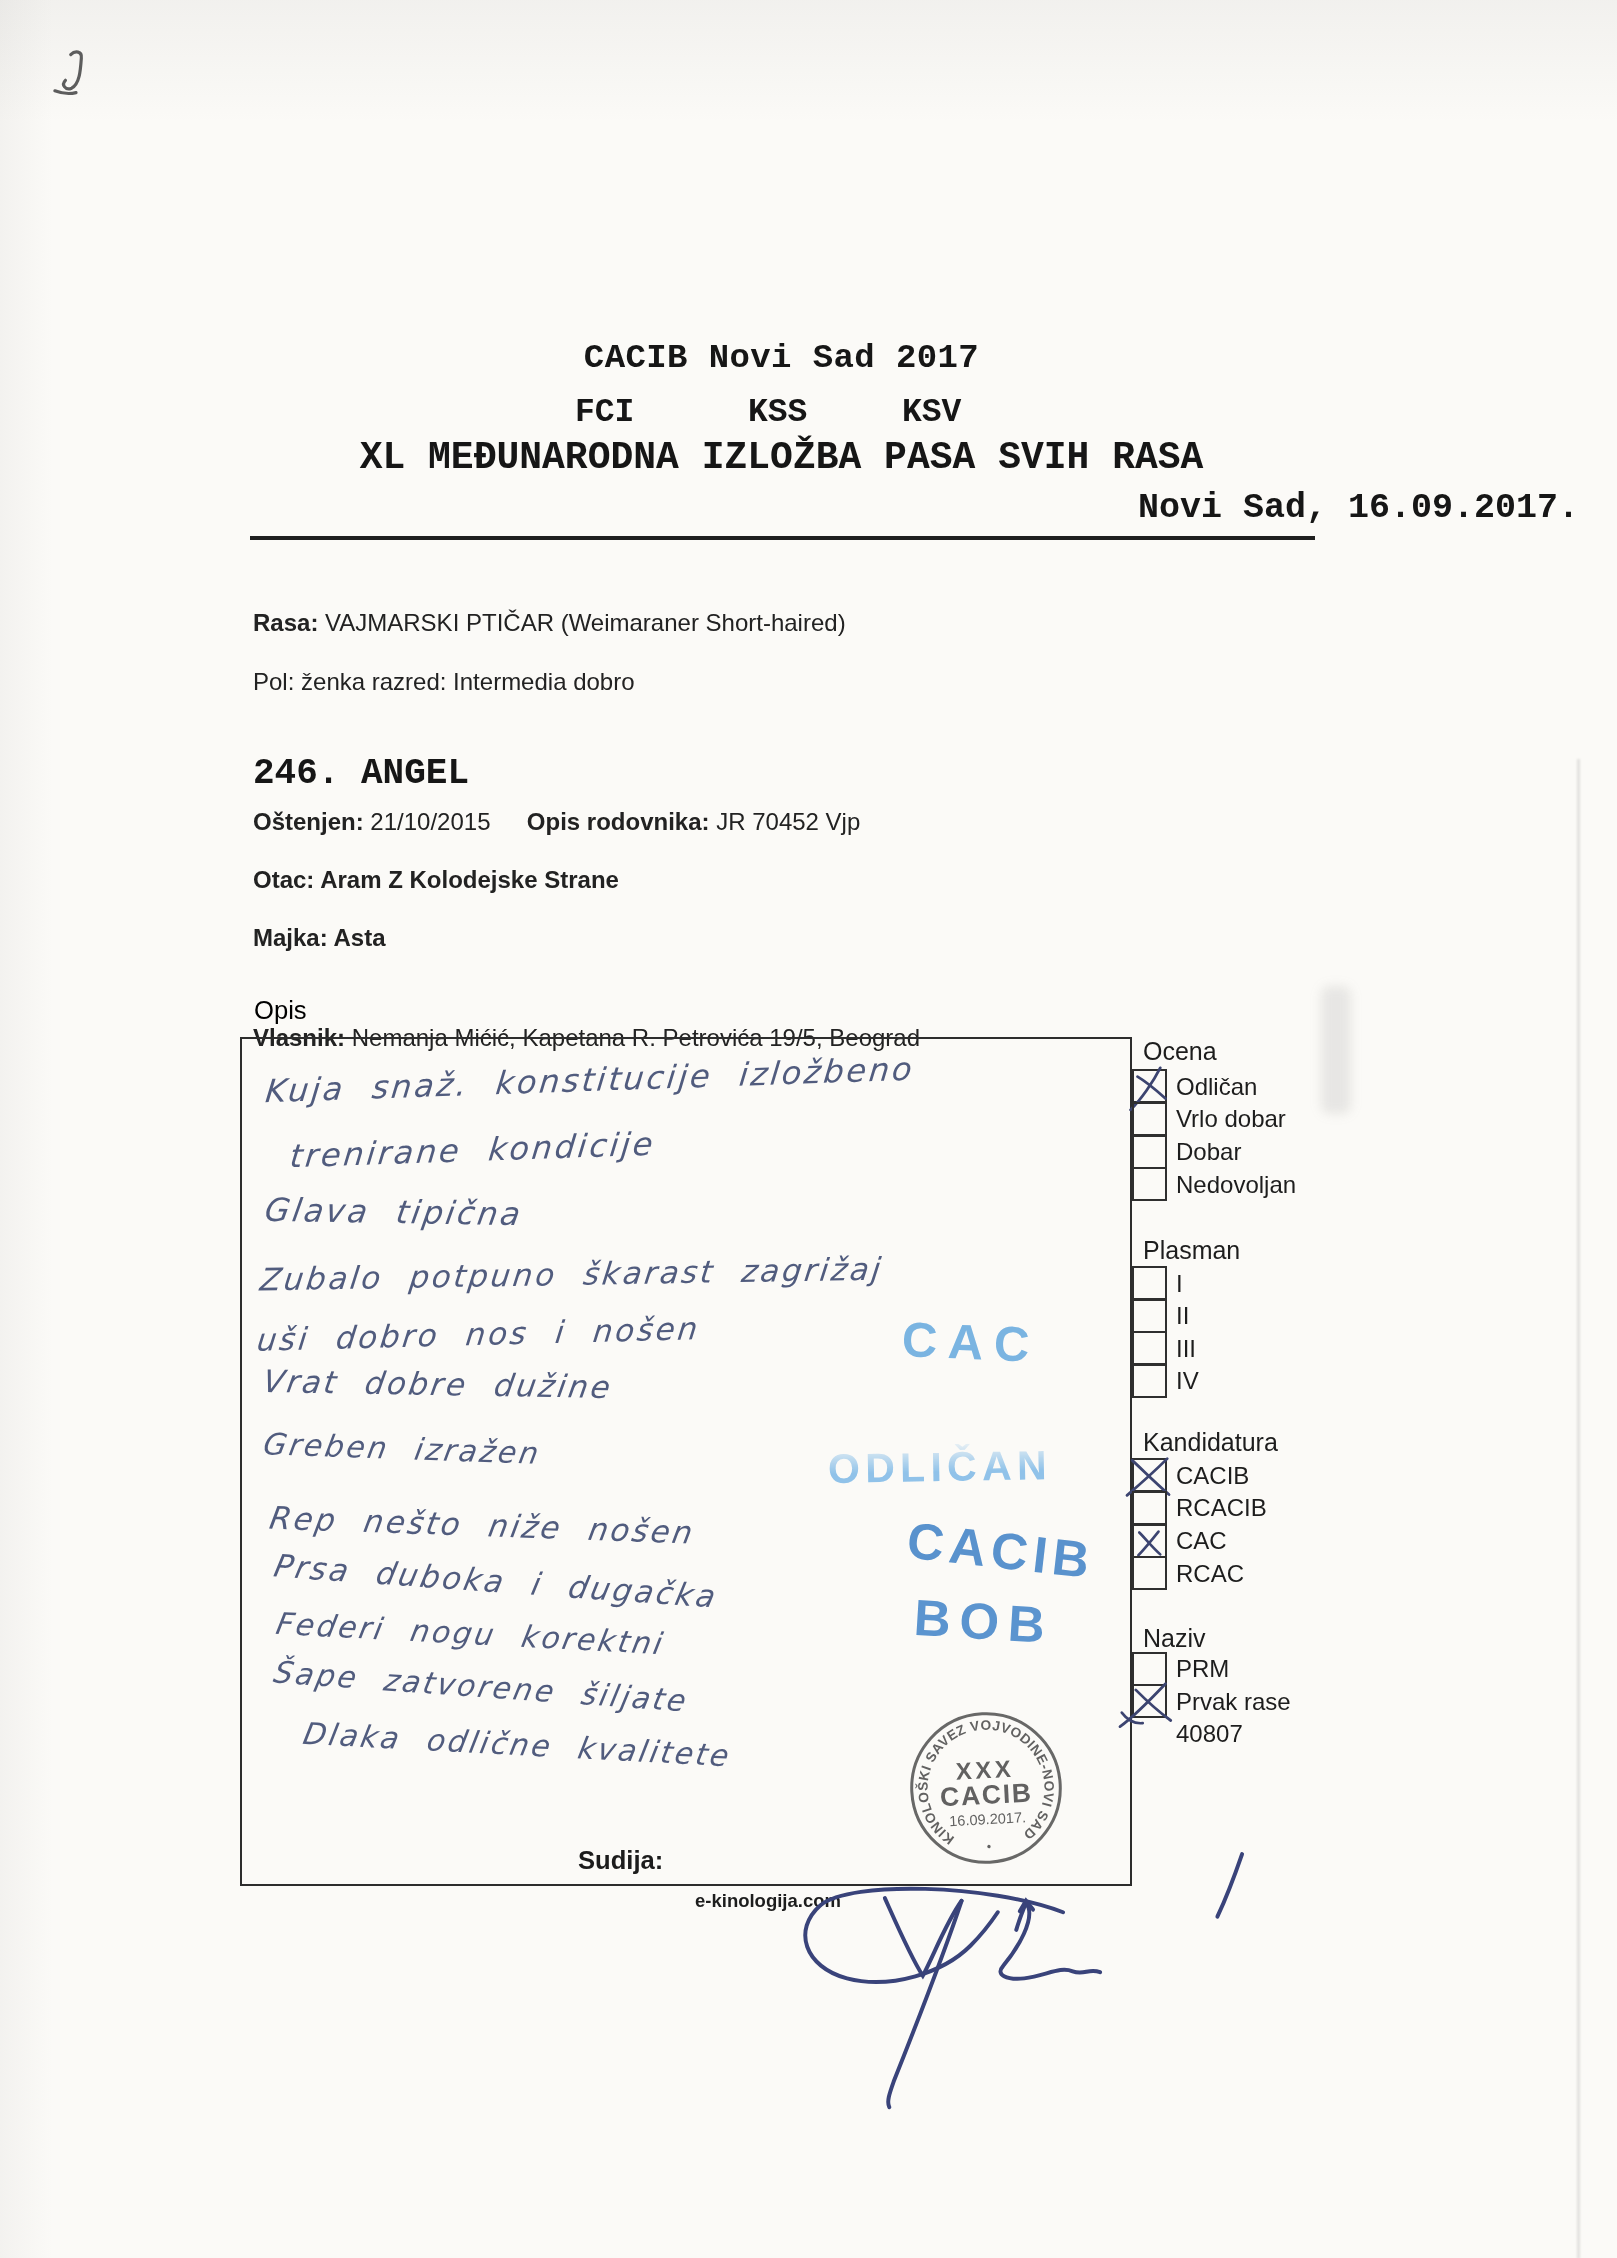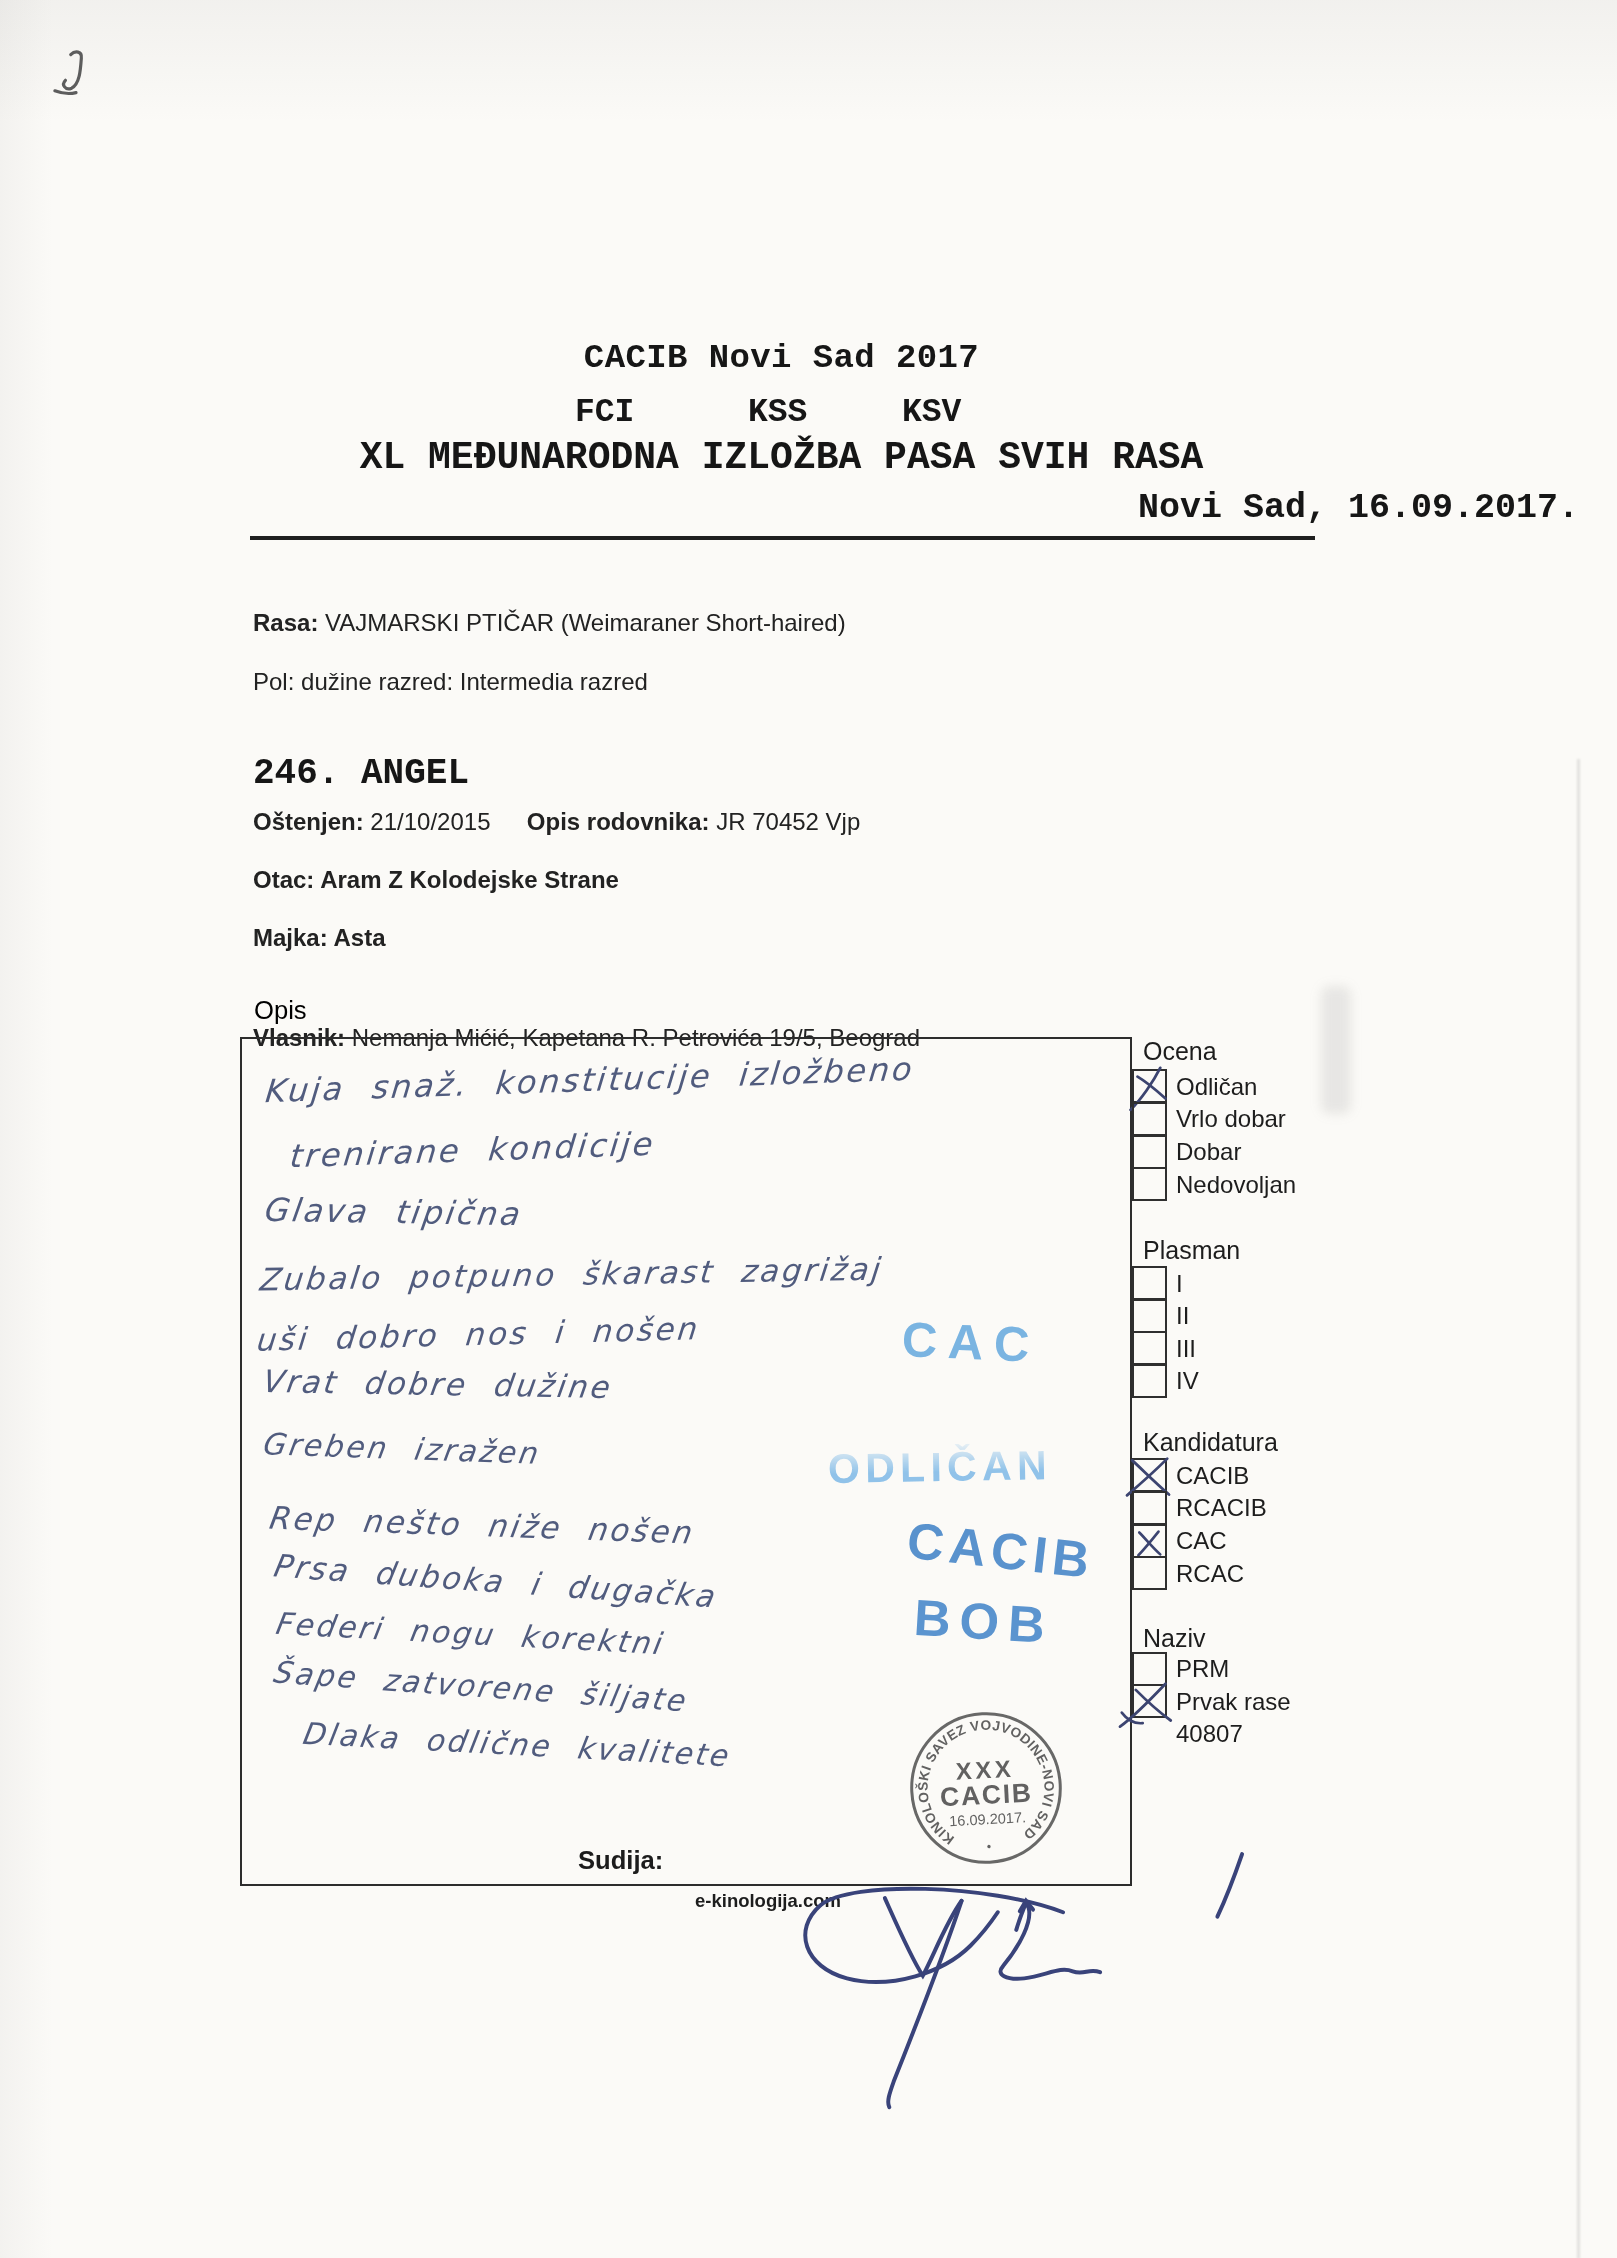--- a/index.html
+++ b/index.html
@@ -82,21 +82,21 @@
   <div class="abs serif" id="hdr-sub">XL MEĐUNARODNA IZLOŽBA PASA SVIH RASA</div>
   <div class="abs serif" id="hdr-date">Novi Sad, 16.09.2017.</div>
   <div class="abs" id="hdr-rule"></div>
 
   <div class="abs info" id="rasa">
     <span class="b">Rasa:</span>
     <span>VAJMARSKI PTIČAR (Weimaraner Short-haired)</span>
   </div>
   <div class="abs info" id="pol">
     <span>Pol:</span>
-    <span>dužine razred: Intermedia razred</span>
+    <span>ženka razred: Intermedia dobro</span>
   </div>
   <div class="abs serif" id="dogname">246. ANGEL</div>
   <div class="abs info" id="ostenjen">
     <span class="b">Oštenjen:</span>
     <span>21/10/2015</span>
     <span class="gap"></span>
     <span class="b">Opis rodovnika:</span>
     <span>JR 70452 Vjp</span>
   </div>
   <div class="abs info" id="otac">

